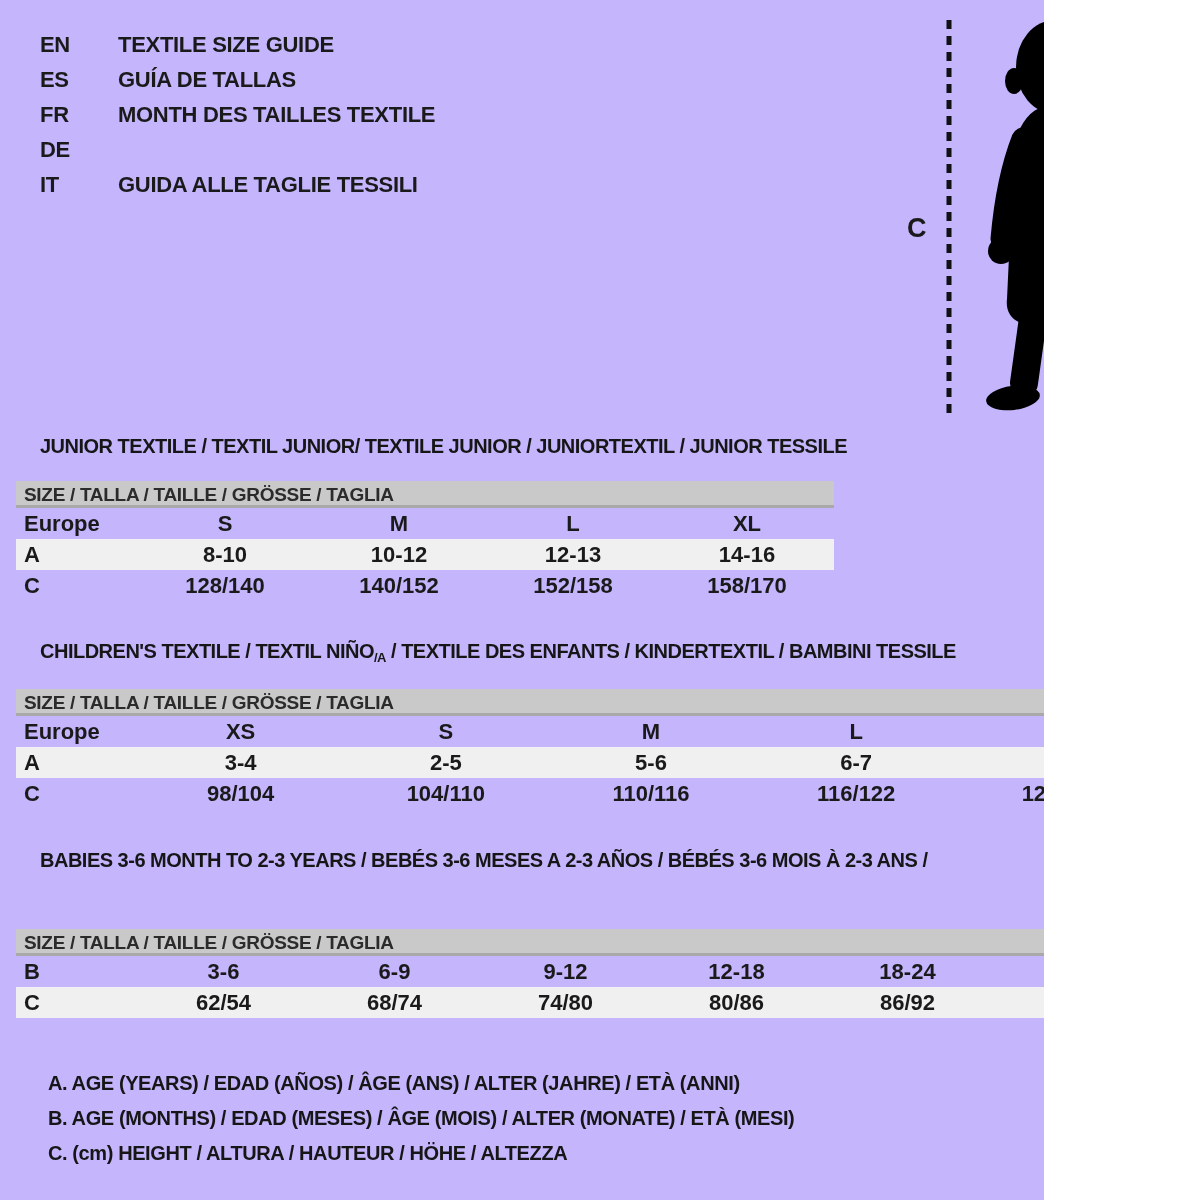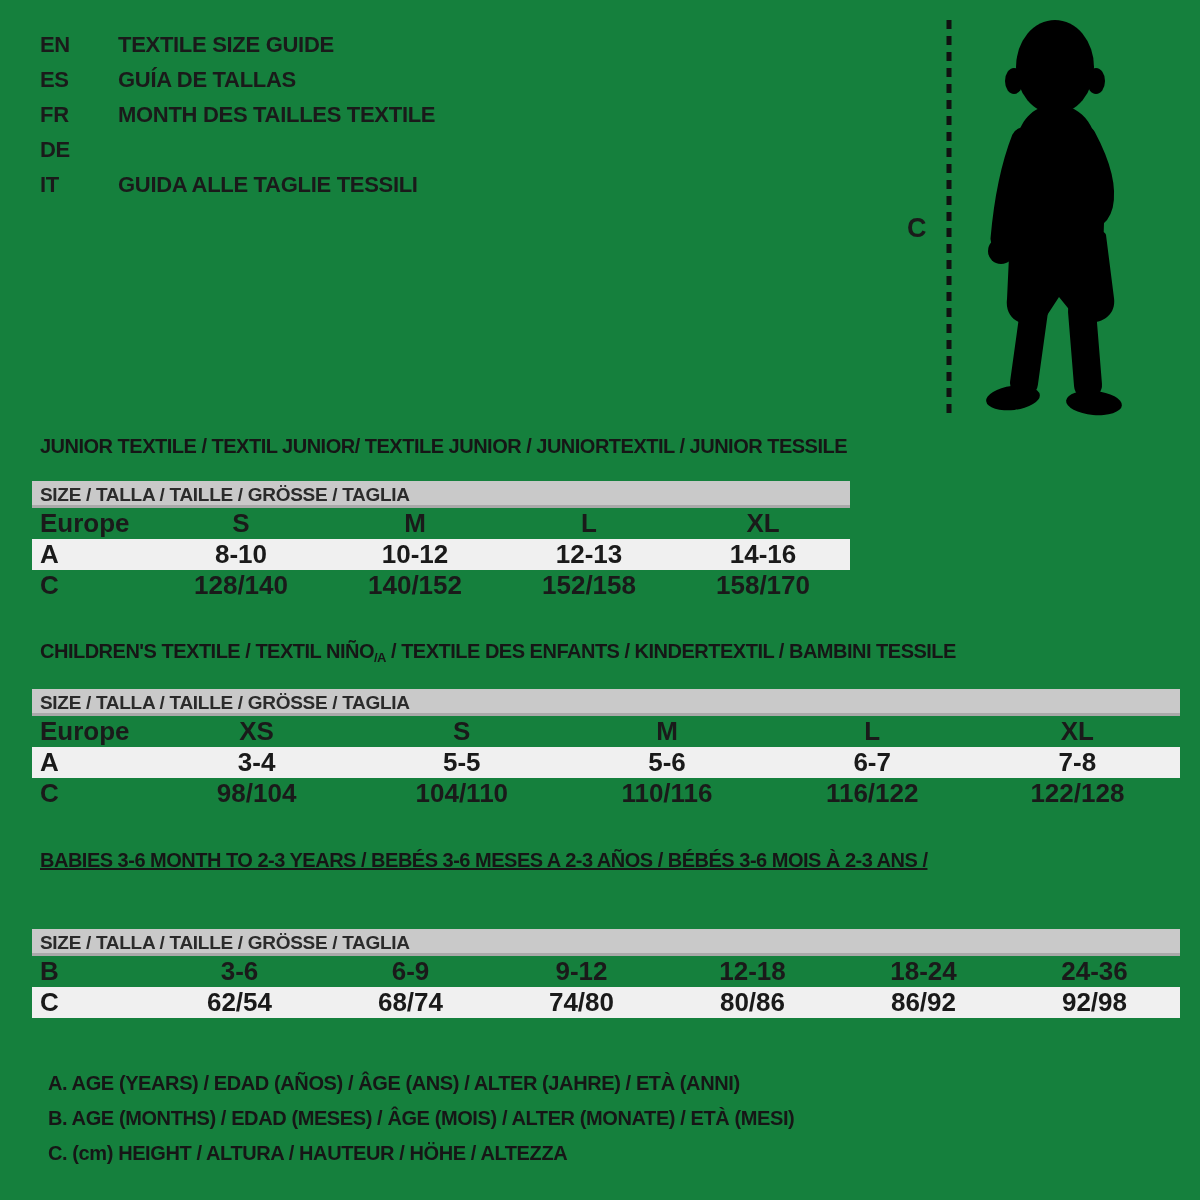--- a/index.html
+++ b/index.html
@@ -3,21 +3,21 @@
 <meta charset="utf-8">
 <style>
   * { margin: 0; padding: 0; box-sizing: border-box; }
   html, body { width: 1200px; height: 1200px; }
   body {
     font-family: "Liberation Sans", sans-serif;
     background: #ffffff;
     color: #1a1a1a;
     font-weight: bold;
   }
-  .page { position: relative; width: 1200px; height: 1200px; background: #15803d; overflow: hidden; }
+  .page { position: relative; width: 1044px; height: 1200px; background: #c4b5fd; overflow: hidden; }
 
   
   .languages { position: absolute; left: 40px; top: 27px; }
   .lang-row { display: flex; line-height: 35px; font-size: 22px; letter-spacing: -0.3px; }
   .lang-code { width: 78px; }
   .lang-title { white-space: nowrap; }
 
   
   .figure { position: absolute; left: 895px; top: 10px; width: 260px; height: 412px; }
   .dash-line { position: absolute; left: 50px; top: 8px; }
@@ -27,40 +27,40 @@
   
   .sec-heading {
     position: absolute; left: 40px;
     font-size: 20px; letter-spacing: -0.5px; line-height: 26px;
     white-space: nowrap; color: #161616;
   }
   .sec-heading.wrap2 { white-space: normal; width: 1000px; line-height: 35px; }
   .sub { font-size: 13px; vertical-align: -4px; }
 
   
-  .size-table { position: absolute; left: 32px; }
+  .size-table { position: absolute; left: 16px; }
   .size-bar {
     height: 27px; line-height: 27px;
     background: #c9c9c9; border-bottom: 3px solid #a9a9a9;
     padding-left: 8px; font-size: 19px; color: #2b2b2b; letter-spacing: -0.3px;
   }
-  .trow { display: grid; height: 31px; line-height: 31px; font-size: 26px; }
+  .trow { display: grid; height: 31px; line-height: 31px; font-size: 22px; }
   .trow.alt { background: #f0f0f0; }
   .cols4 { grid-template-columns: 122px repeat(4, 1fr); }
   .cols5 { grid-template-columns: 122px repeat(5, 1fr); }
   .cols6 { grid-template-columns: 122px repeat(6, 1fr); }
   .tlabel { text-align: left; padding-left: 8px; }
   .tval { text-align: center; }
 
   .t-junior   { top: 481px; width: 818px; }
   .t-children { top: 689px; width: 1148px; }
   .t-babies   { top: 929px; width: 1148px; }
   .h-junior   { top: 433px; }
   .h-children { top: 638px; }
-  .h-babies   { top: 843px; text-decoration: underline; }
+  .h-babies   { top: 843px; }
 
   
   .legend { position: absolute; left: 48px; top: 1066px; }
   .legend-item { line-height: 35px; font-size: 20px; letter-spacing: -0.4px; white-space: nowrap; color: #161616; }
 </style>
 </head>
 <body>
 
 <div class="page">
 
@@ -146,21 +146,21 @@
       <div class="tlabel">Europe</div>
       <div class="tval">XS</div>
       <div class="tval">S</div>
       <div class="tval">M</div>
       <div class="tval">L</div>
       <div class="tval">XL</div>
     </div>
     <div class="trow cols5 alt">
       <div class="tlabel">A</div>
       <div class="tval">3-4</div>
-      <div class="tval">5-5</div>
+      <div class="tval">2-5</div>
       <div class="tval">5-6</div>
       <div class="tval">6-7</div>
       <div class="tval">7-8</div>
     </div>
     <div class="trow cols5">
       <div class="tlabel">C</div>
       <div class="tval">98/104</div>
       <div class="tval">104/110</div>
       <div class="tval">110/116</div>
       <div class="tval">116/122</div>

